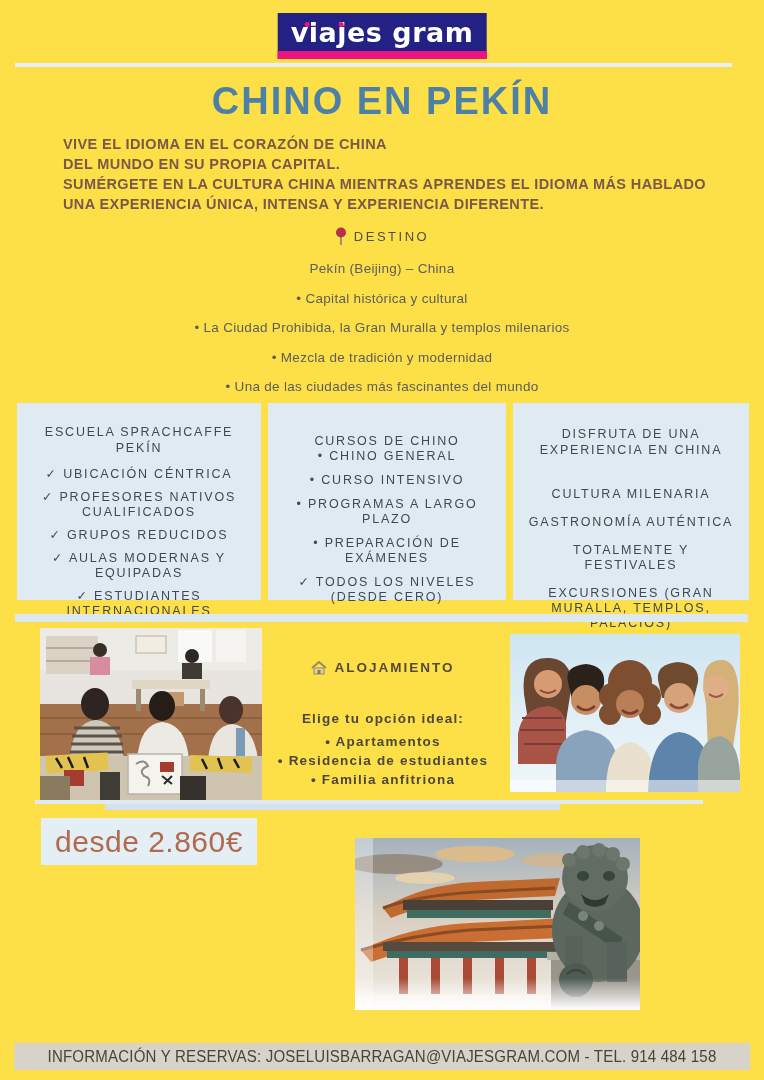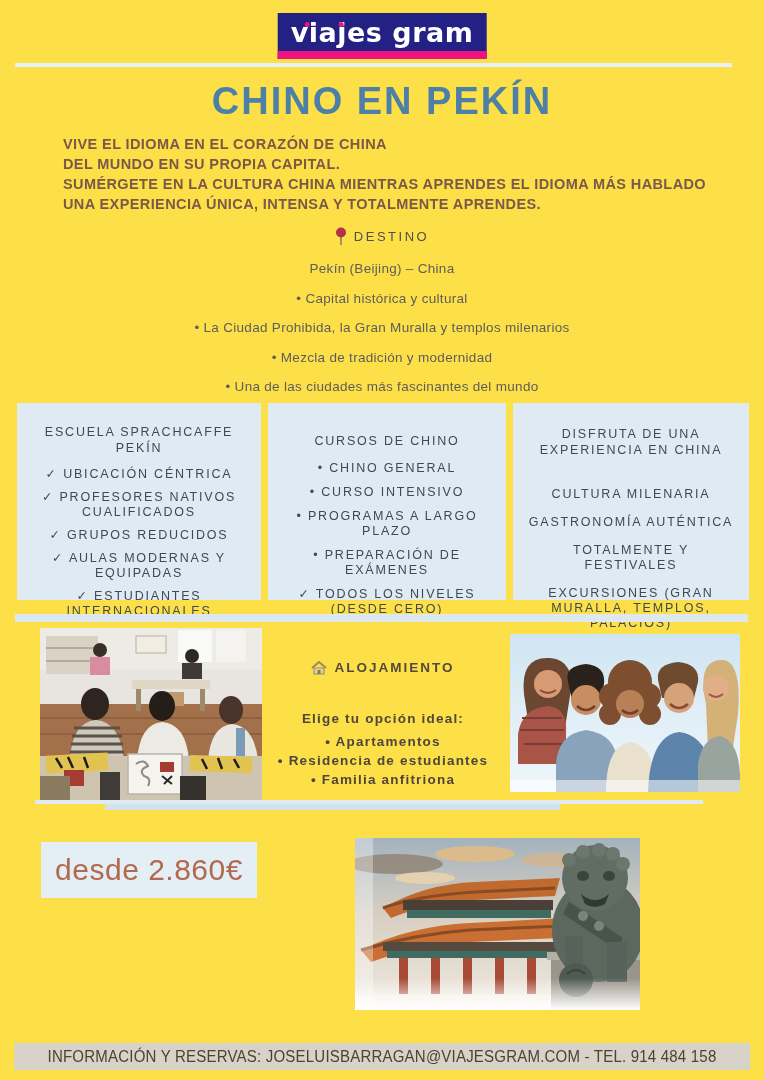--- a/index.html
+++ b/index.html
@@ -47,21 +47,21 @@
   .box {
     position: absolute; top: 403px; height: 197px; background: #e0eaf2;
     text-align: center; color: #3e4954;
   }
   .box .bx-head { font-size: 12.5px; letter-spacing: 1.8px; line-height: 16px; }
   .box .bx-item { font-size: 12.5px; letter-spacing: 1.8px; line-height: 15px; }
   .box1 { left: 17px; width: 244px; padding: 21px 8px 0 8px; }
   .box1 .bx-head { margin-bottom: 11px; }
   .box1 .bx-item { margin-bottom: 8px; }
   .box2 { left: 268px; width: 238px; padding: 30px 8px 0 8px; }
-  .box2 .bx-head { margin-bottom: 12px; }
+  .box2 .bx-head { }
   .box2 .bx-item { margin-bottom: 9px; }
   .box3 { left: 513px; width: 236px; padding: 23px 14px 0 14px; }
   .box3 .bx-head { margin-bottom: 29px; }
   .box3 .bx-item { margin-bottom: 13px; }
 
   .mid-divider { position: absolute; top: 614px; left: 15px; width: 733px; height: 8px; background: #dde8ef; }
   .low-divider  { position: absolute; top: 800px; left: 35px; width: 668px; height: 4px; background: #dfeaf1; }
   .low-divider2 { position: absolute; top: 804px; left: 105px; width: 455px; height: 6px; background: #d3e2ec; }
 
   .photo { position: absolute; overflow: hidden; }
@@ -70,21 +70,21 @@
   .photo-friends { top: 634px; left: 510px; width: 230px; height: 158px; }
   .photo-city    { top: 838px; left: 355px; width: 285px; height: 172px; }
 
   .aloj { position: absolute; top: 660px; left: 272px; width: 222px; text-align: center; }
   .aloj-heading { display: flex; justify-content: center; align-items: center; gap: 7px; margin-bottom: 22px; }
   .aloj-heading span { color: #54493c; font-size: 13.5px; font-weight: bold; letter-spacing: 2px; }
   .aloj-intro { color: #4c463d; font-size: 13.5px; font-weight: bold; letter-spacing: 1.2px; margin-bottom: 6px; margin-top: 36px; }
   .aloj-item  { color: #4c463d; font-size: 13.5px; font-weight: bold; letter-spacing: 1.2px; line-height: 19px; }
 
   .price-box {
-    position: absolute; top: 842px; left: 41px; width: 216px; height: 56px;
+    position: absolute; top: 818px; left: 41px; width: 216px; height: 47px;
     background: #e4eef5; display: flex; align-items: center; justify-content: center;
   }
   .price-box span { color: #b2694e; font-size: 30px; letter-spacing: 0.5px; }
 
   .audience-box {
     position: absolute; top: 940px; left: 41px; width: 216px; height: 54px;
     background: #e0ebf3; display: flex; flex-direction: column;
     align-items: center; justify-content: center;
   }
   .audience-box div { color: #47738f; font-size: 13.5px; line-height: 20px; }
@@ -110,21 +110,21 @@
     <span class="logo-dot dot-i"></span>
     <span class="logo-dot dot-j"></span>
   </div>
 
   <h1 class="title">CHINO EN PEKÍN</h1>
 
   <div class="intro">
     <div>VIVE EL IDIOMA EN EL CORAZÓN DE CHINA</div>
     <div>DEL MUNDO EN SU PROPIA CAPITAL.</div>
     <div>SUMÉRGETE EN LA CULTURA CHINA MIENTRAS APRENDES EL IDIOMA MÁS HABLADO</div>
-    <div>UNA EXPERIENCIA ÚNICA, INTENSA Y TOTALMENTE APRENDES.</div>
+    <div>UNA EXPERIENCIA ÚNICA, INTENSA Y EXPERIENCIA DIFERENTE.</div>
   </div>
 
   <div class="destino">
     <div class="destino-heading">
       <svg width="12" height="19" viewBox="0 0 12 19">
         <circle cx="6" cy="5.5" r="5" fill="#b5304a"></circle>
         <rect x="5.3" y="10" width="1.3" height="8" fill="#6e6e6e"></rect>
       </svg>
       <span>DESTINO</span>
     </div>

